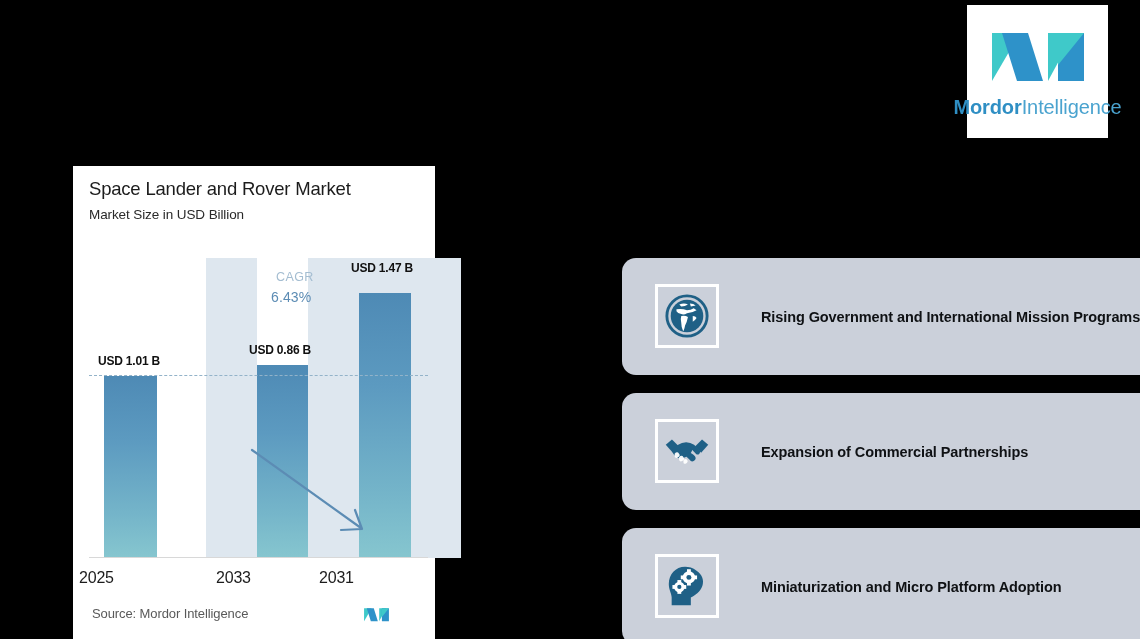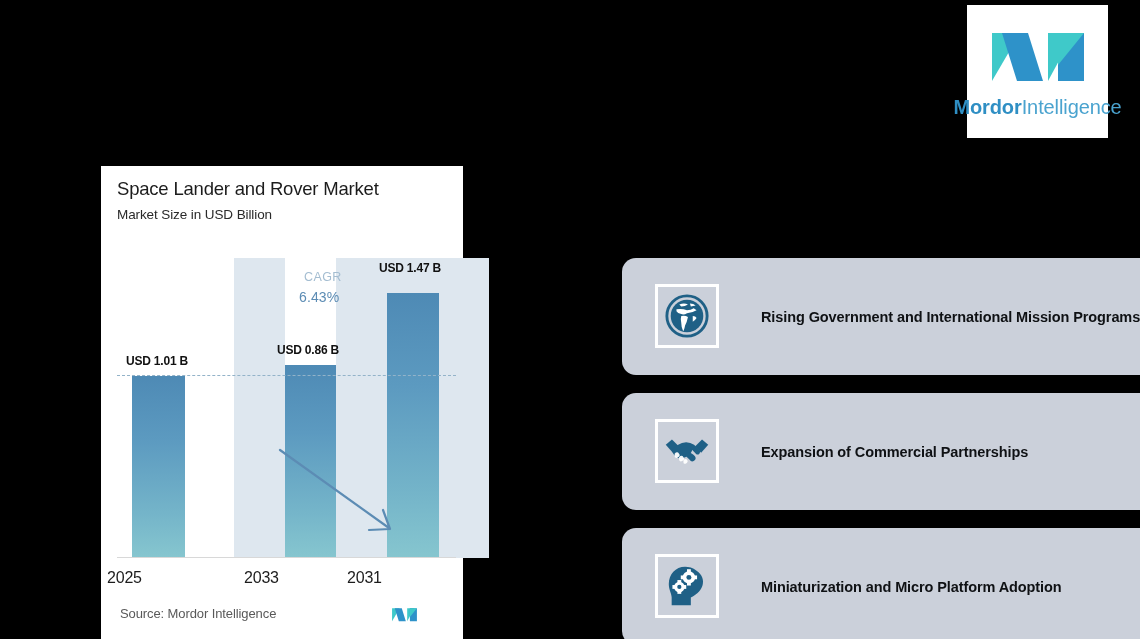--- a/index.html
+++ b/index.html
@@ -52,21 +52,20 @@
   
   #chart-card {
     position: absolute;
     left: 73px;
     top: 166px;
     width: 362px;
     height: 473px;
     background: #ffffff;
     box-sizing: border-box;
     padding: 0;
-    margin-left: 28px;
   }
   #chart-title {
     position: absolute;
     left: 16px;
     top: 12px;
     font-size: 18.5px;
     color: #1c1c1c;
     font-weight: normal;
     letter-spacing: -0.2px;
     white-space: nowrap;

